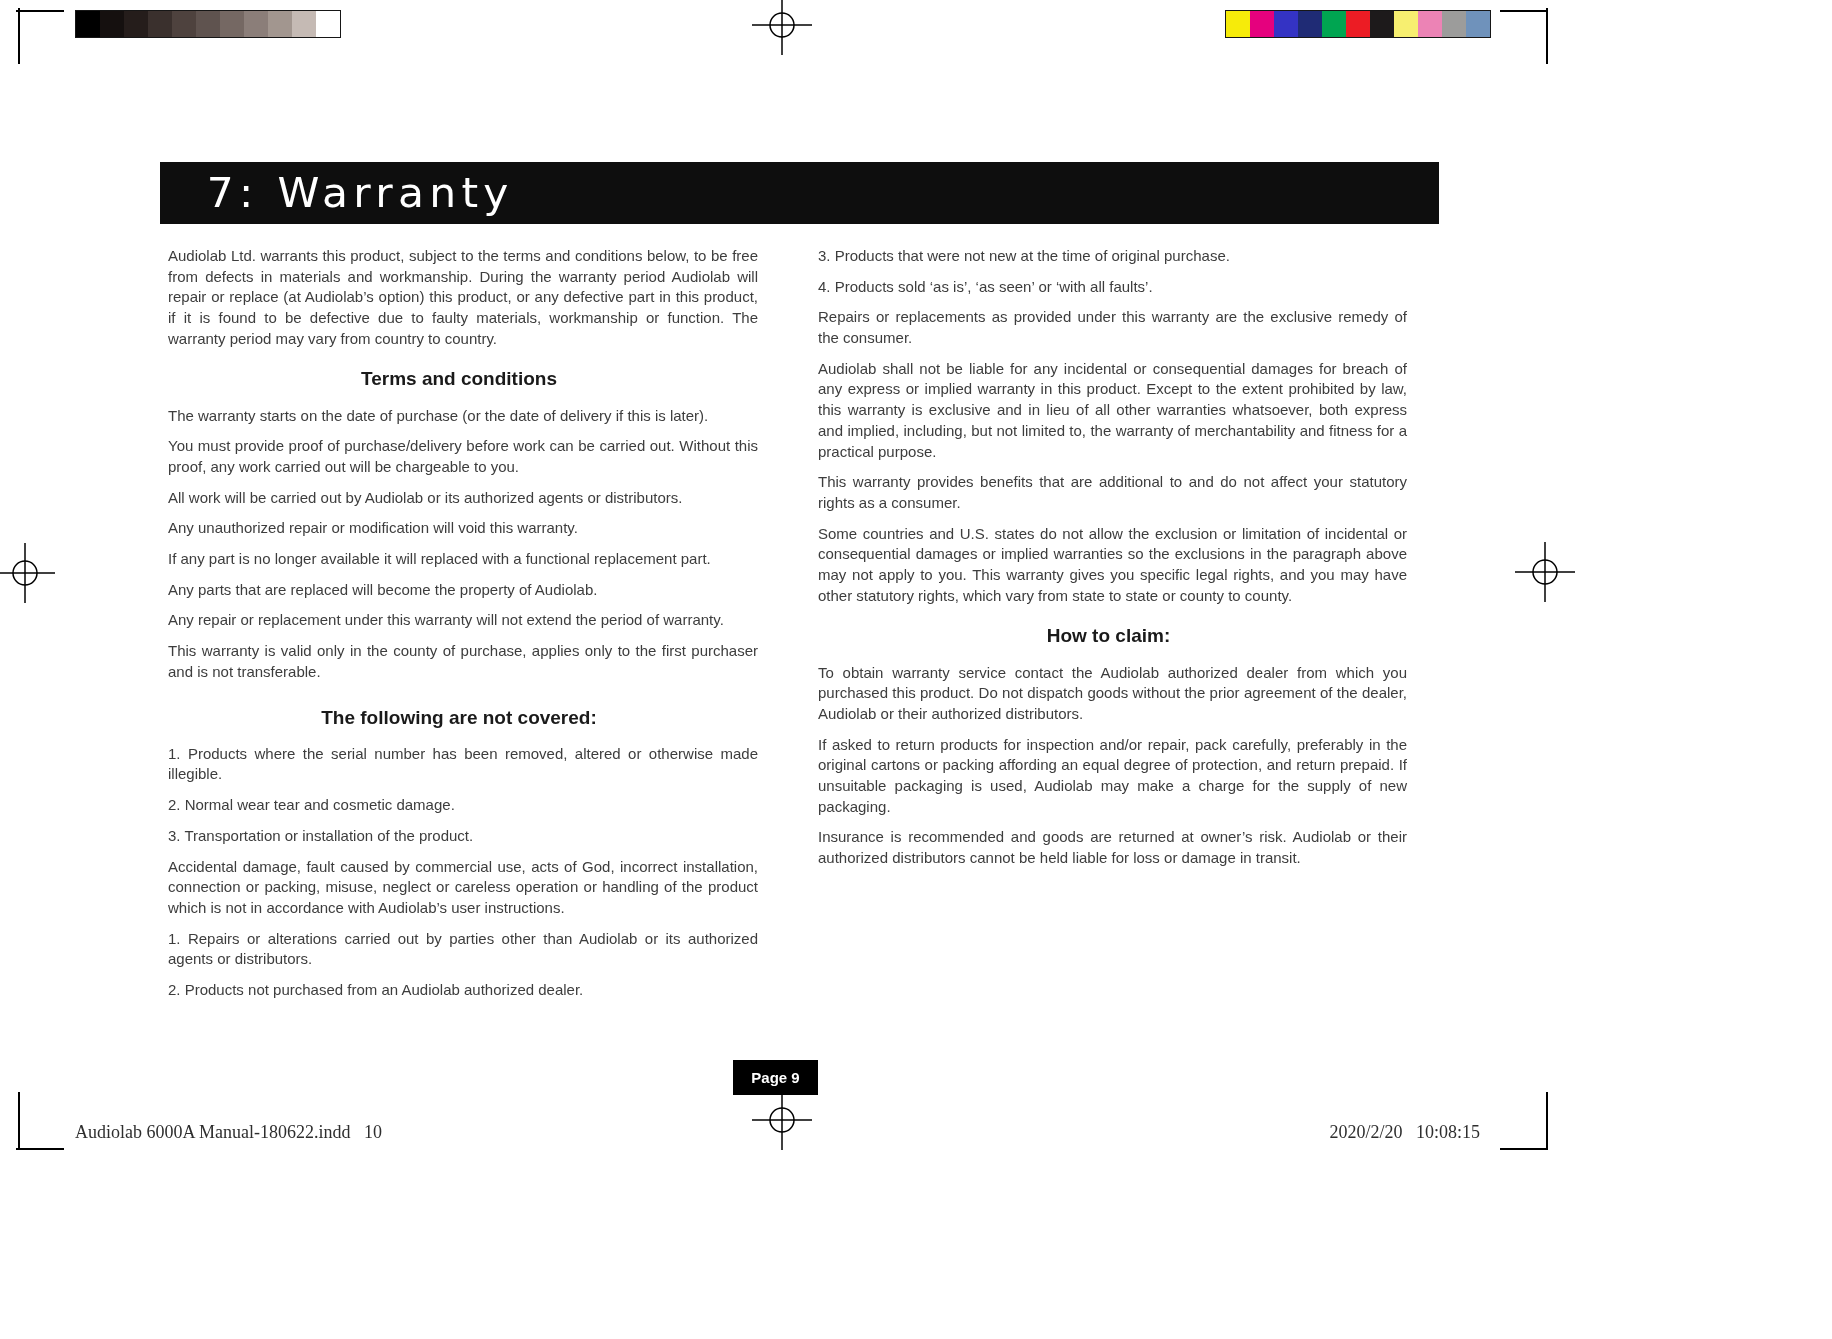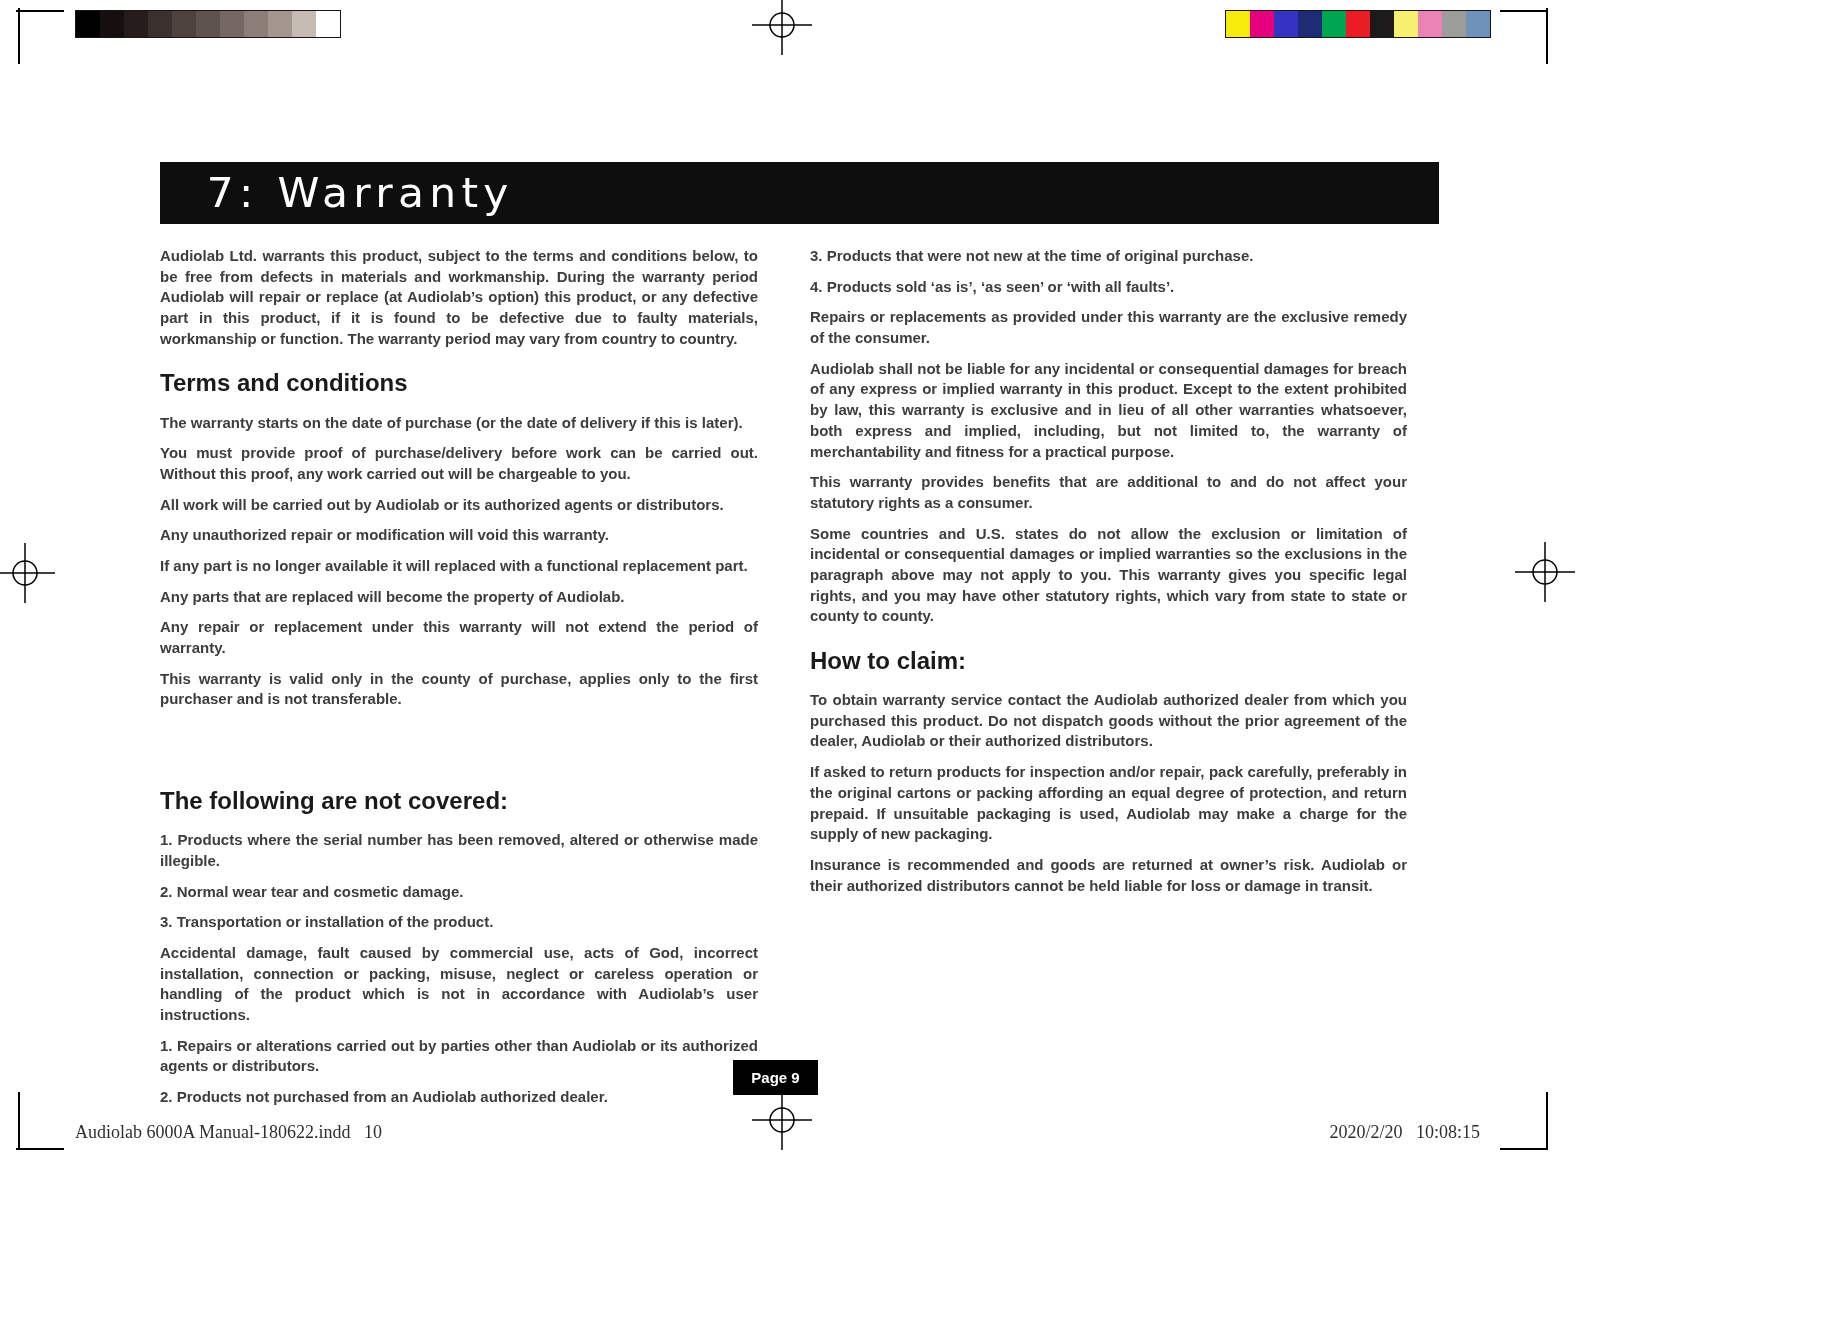--- a/index.html
+++ b/index.html
@@ -44,26 +44,26 @@
     transform:scaleX(1.06); transform-origin:left center; white-space:nowrap;
   }
 
   
   .col {
     position:absolute; top:246px; width:598px;
     color:#3d3d3d; font-size:15px; line-height:1.38; text-align:justify;
   }
   .col-left  { left:160px; }
   .col-right { left:810px; width:597px; }
-  .col p { margin:0 0 10px 0;font-weight:bold; }
+  .col p { margin:0 0 10px 8px; }
   .col h2 {
-    font-size:24px; font-weight:700; color:#1a1a1a;
-    margin:17px 0 13px 0; text-align:left;
+    font-size:19px; font-weight:700; color:#1a1a1a;
+    margin:17px 0 13px 0; text-align:center;
   }
-  .col h2.gap { margin-top:74px; }
+  .col h2.gap { margin-top:22px; }
 
   
   .page-badge {
     position:absolute; left:733px; top:1060px; width:85px; height:35px;
     background:#000000; color:#ffffff; font-size:15px; font-weight:700;
     display:flex; align-items:center; justify-content:center;
   }
   .footer {
     position:absolute; top:1122px; font-family:"Liberation Serif", serif;
     font-size:18px; color:#2e2e2e; white-space:pre;

